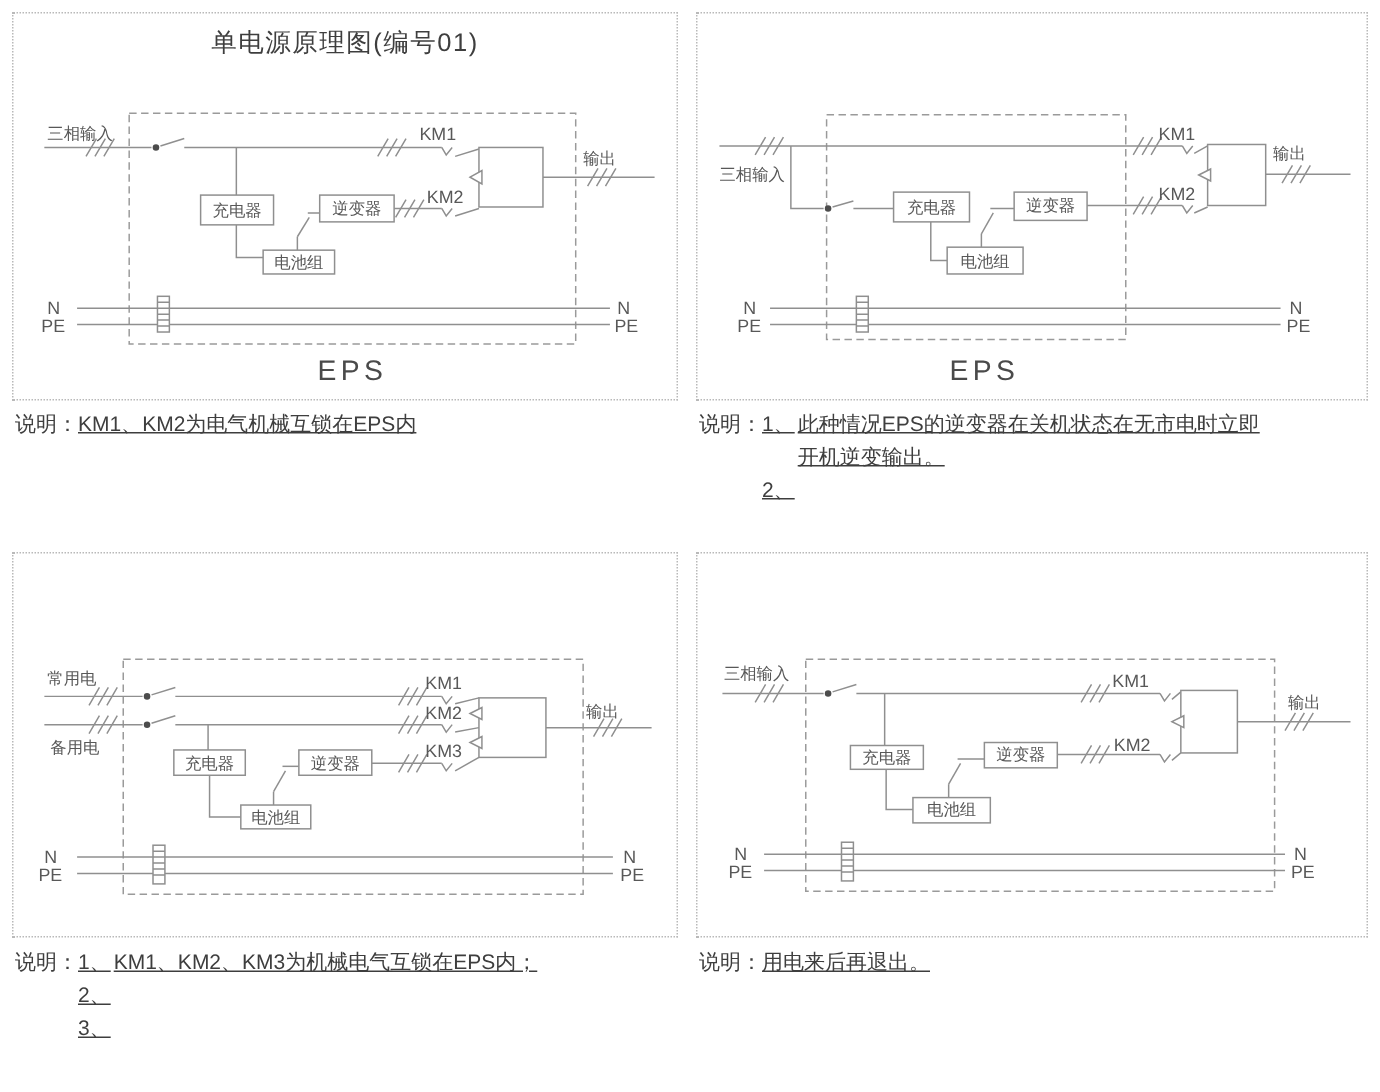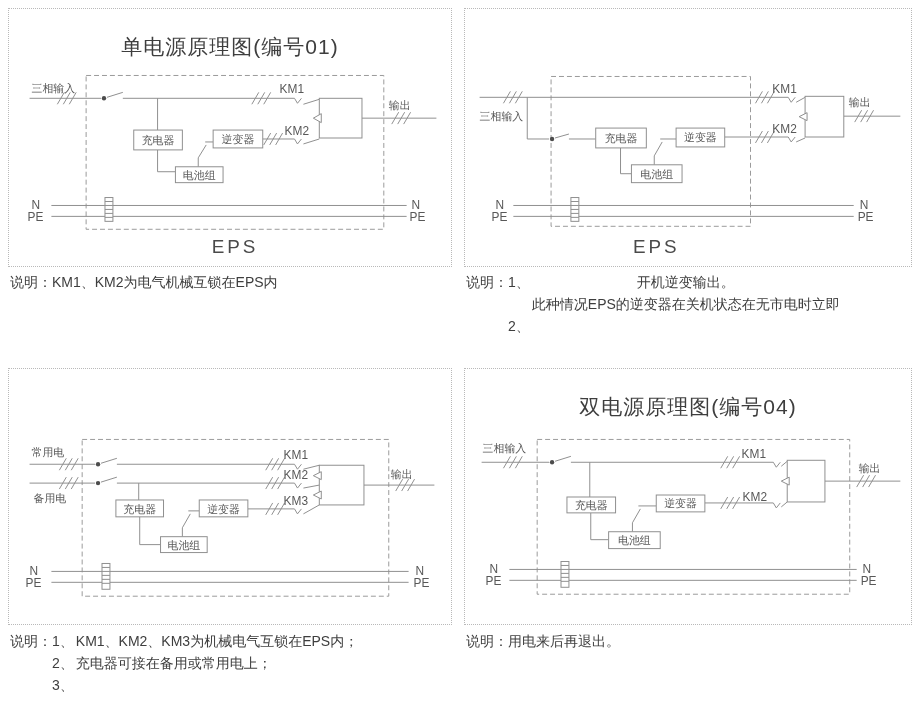--- a/index.html
+++ b/index.html
@@ -1,34 +1,34 @@
 <!DOCTYPE html>
 <html><head>
 <meta charset="utf-8">
 <style>
   html,body{margin:0;padding:0;background:#fff;}
   #page{position:relative;width:920px;height:728px;background:#ffffff;
         font-family:"Liberation Sans","DejaVu Sans",sans-serif;overflow:hidden;}
   .panel{position:absolute;border:1px dotted #b9b9b9;background:#fff;box-sizing:border-box;}
-  .panel-title{text-align:center;margin-top:24px;font-size:21px;color:#3e3e3e;letter-spacing:1px;}
+  .panel-title{text-align:center;margin-top:8px;font-size:17px;color:#3e3e3e;letter-spacing:1px;}
   .diagram{position:absolute;left:0;top:0;width:100%;height:100%;}
   .g-wire path{stroke:#8f8f8f;stroke-width:1;fill:none;}
   .dash{fill:none;stroke:#9a9a9a;stroke-width:1;stroke-dasharray:5 3;}
   .box{fill:#ffffff;stroke:#8f8f8f;stroke-width:1;}
   .tri{fill:#ffffff;stroke:#8f8f8f;stroke-width:1;}
   .dot{fill:#4c4c4c;stroke:none;}
   .g-term path{stroke:#8f8f8f;stroke-width:1;fill:none;}
   svg text{fill:#585858;stroke:none;font-family:"Liberation Sans","DejaVu Sans",sans-serif;}
   .t11{font-size:11px;}
   .t12{font-size:12px;}
   .teps{font-size:19px;fill:#4a4a4a;letter-spacing:3px;}
   .mid{text-anchor:middle;}
-  .note{position:absolute;display:flex;font-size:14px;line-height:22px;color:#3e3e3e;text-align:center;}
+  .note{position:absolute;display:flex;font-size:14px;line-height:22px;color:#3e3e3e;}
   .note-label{white-space:nowrap;}
-  .note-item{display:flex;}
+  .note-item{display:flex;text-decoration:underline;}
   .note-num{white-space:nowrap;margin-right:2px;}
 </style>
 </head>
 <body>
 
 <div id="page">
 
   <section class="panel" style="left:8px;top:8px;width:444px;height:259px;">
     <svg class="diagram" viewBox="0 0 444 259">
       <rect class="dash" x="77" y="67" width="300" height="155"></rect>
@@ -140,22 +140,22 @@
       <text x="192" y="246" class="teps mid">EPS</text>
     </svg>
   </section>
 
   <div class="note" style="left:466px;top:271px;width:450px;">
     <span class="note-label">说明：</span>
     <div class="note-body">
       <div class="note-item">
         <span class="note-num">1、</span>
         <div class="note-lines">
+          <div>此种情况EPS的逆变器在关机状态在无市电时立即</div>
           <div>开机逆变输出。</div>
-          <div>此种情况EPS的逆变器在关机状态在无市电时立即</div>
         </div>
       </div>
       <div class="note-item">
         <span class="note-num">2、</span>
       </div>
     </div>
   </div>
 
   <section class="panel" style="left:8px;top:368px;width:444px;height:257px;">
     <svg class="diagram" viewBox="0 0 444 257">
@@ -221,23 +221,20 @@
     <span class="note-label">说明：</span>
     <div class="note-body">
       <div class="note-item">
         <span class="note-num">1、</span>
         <div class="note-lines">
           <div>KM1、KM2、KM3为机械电气互锁在EPS内；</div>
         </div>
       </div>
       <div class="note-item">
         <span class="note-num">2、</span>
-        <div class="note-lines">
-          <div>充电器可接在备用或常用电上；</div>
-        </div>
       </div>
       <div class="note-item">
         <span class="note-num">3、</span>
         <div class="note-lines">
         </div>
       </div>
     </div>
   </div>
 
   <section class="panel" style="left:464px;top:368px;width:448px;height:257px;">
@@ -280,21 +277,20 @@
       <text x="279" y="133" class="t12">KM2</text>
       <text x="126.5" y="141" class="t11 mid">充电器</text>
       <text x="170" y="176" class="t11 mid">电池组</text>
       <text x="216.5" y="139" class="t11 mid">逆变器</text>
       <text x="396" y="104" class="t11">输出</text>
       <text x="24" y="206" class="t12">N</text>
       <text x="20" y="218" class="t12">PE</text>
       <text x="400" y="206" class="t12">N</text>
       <text x="398" y="218" class="t12">PE</text>
     </svg>
-    <div class="panel-title">双电源原理图(编号04)</div>
   </section>
 
   <div class="note" style="left:466px;top:630px;width:450px;">
     <span class="note-label">说明：</span>
     <div class="note-body">
       <div class="note-item">
         <div class="note-lines">
           <div>用电来后再退出。</div>
         </div>
       </div>

